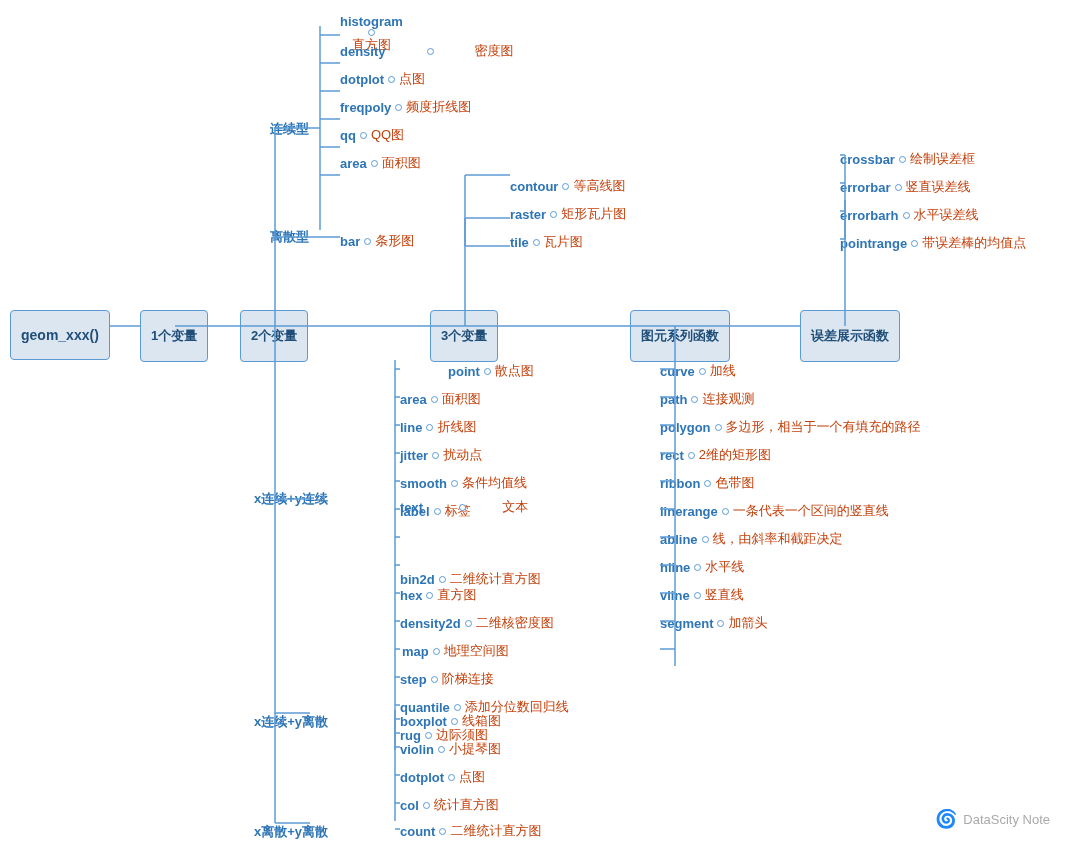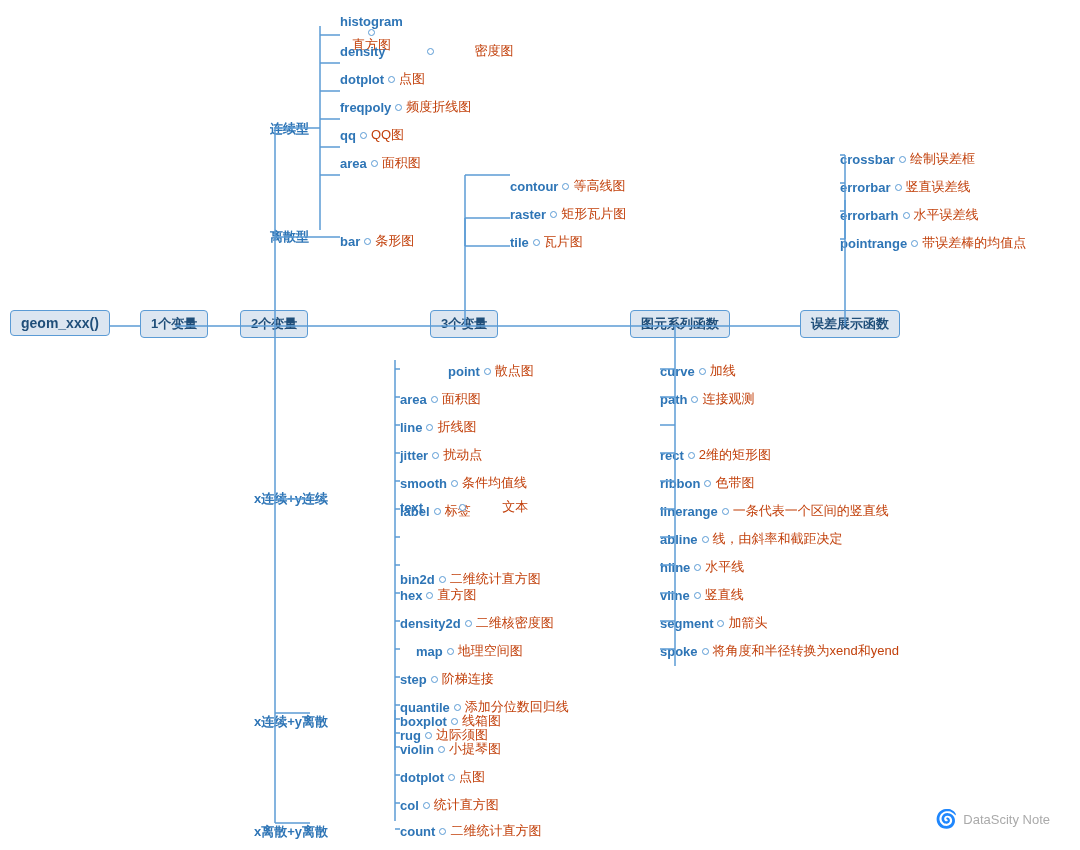--- a/index.html
+++ b/index.html
@@ -19,21 +19,21 @@
       padding: 10px;
     }
     
     .node-box {
       display: inline-flex;
       align-items: center;
       justify-content: center;
       border: 1.5px solid #5b9bd5;
       border-radius: 4px;
       background: #fff;
-      padding: 4px 10px;
+      padding: 16px 10px;
       white-space: nowrap;
       color: #1f4e79;
       font-weight: bold;
     }
     .node-box.geom {
       border: 1.5px solid #5b9bd5;
       color: #1f4e79;
       background: #dce6f1;
       font-size: 14px;
     }
@@ -207,20 +207,25 @@
     <div class="item-row" style="position: absolute; left: 660px; top: 360px;">
       <span class="item-label">curve</span>
       <span class="dot"></span>
       <span class="item-desc">加线</span>
     </div>
     <div class="item-row" style="position: absolute; left: 660px; top: 388px;">
       <span class="item-label">path</span>
       <span class="dot"></span>
       <span class="item-desc">连接观测</span>
     </div>
+    <div class="item-row" style="position: absolute; left: 660px; top: 416px;">
+      <span class="item-label">polygon</span>
+      <span class="dot"></span>
+      <span class="item-desc">多边形，相当于一个有填充的路径</span>
+    </div>
     <div class="item-row" style="position: absolute; left: 660px; top: 444px;">
       <span class="item-label">rect</span>
       <span class="dot"></span>
       <span class="item-desc">2维的矩形图</span>
     </div>
     <div class="item-row" style="position: absolute; left: 660px; top: 472px;">
       <span class="item-label">ribbon</span>
       <span class="dot"></span>
       <span class="item-desc">色带图</span>
     </div>
@@ -242,41 +247,36 @@
     <div class="item-row" style="position: absolute; left: 660px; top: 584px;">
       <span class="item-label">vline</span>
       <span class="dot"></span>
       <span class="item-desc">竖直线</span>
     </div>
     <div class="item-row" style="position: absolute; left: 660px; top: 612px;">
       <span class="item-label">segment</span>
       <span class="dot"></span>
       <span class="item-desc">加箭头</span>
     </div>
-    <div class="item-row" style="position: absolute; left: 660px; top: 640px;">
-      <span class="item-label">spoke</span>
-      <span class="dot"></span>
-      <span class="item-desc">将角度和半径转换为xend和yend</span>
-    </div>
     <div class="item-row" style="position: absolute; left: 400px; top: 556px; margin-top: 14px;">
       <span class="item-label">bin2d</span>
       <span class="dot"></span>
       <span class="item-desc">二维统计直方图</span>
     </div>
     <div class="item-row" style="position: absolute; left: 400px; top: 584px;">
       <span class="item-label">hex</span>
       <span class="dot"></span>
       <span class="item-desc">直方图</span>
     </div>
     <div class="item-row" style="position: absolute; left: 400px; top: 612px;">
       <span class="item-label">density2d</span>
       <span class="dot"></span>
       <span class="item-desc">二维核密度图</span>
     </div>
-    <div class="item-row" style="position: absolute; left: 416px; top: 640px;">
+    <div class="item-row" style="position: absolute; left: 402px; top: 640px;">
       <span class="item-label">map</span>
       <span class="dot"></span>
       <span class="item-desc">地理空间图</span>
     </div>
     <div class="item-row" style="position: absolute; left: 400px; top: 668px;">
       <span class="item-label">step</span>
       <span class="dot"></span>
       <span class="item-desc">阶梯连接</span>
     </div>
     <div class="item-row" style="position: absolute; left: 400px; top: 696px;">

